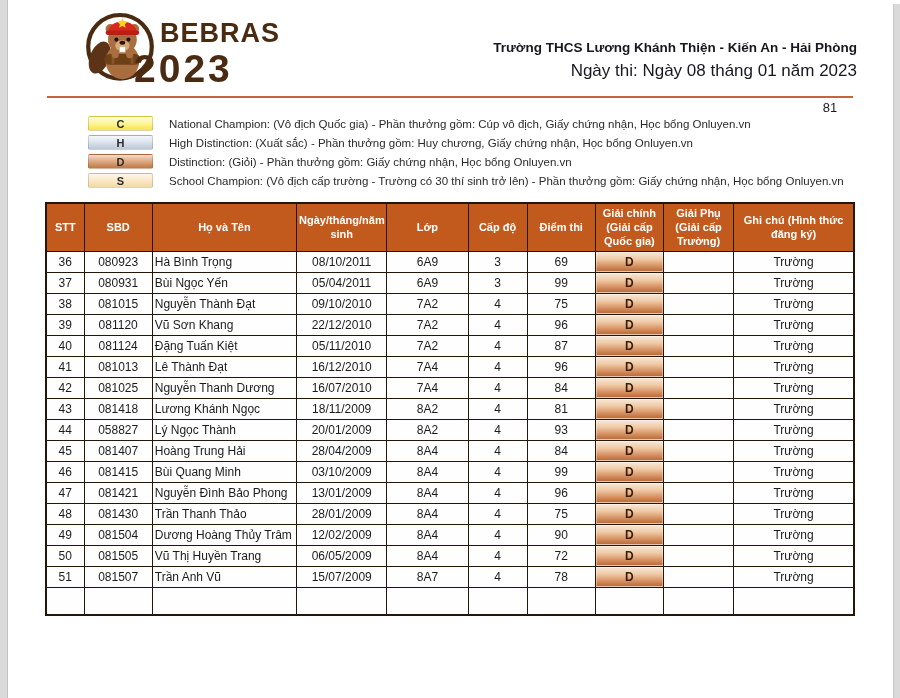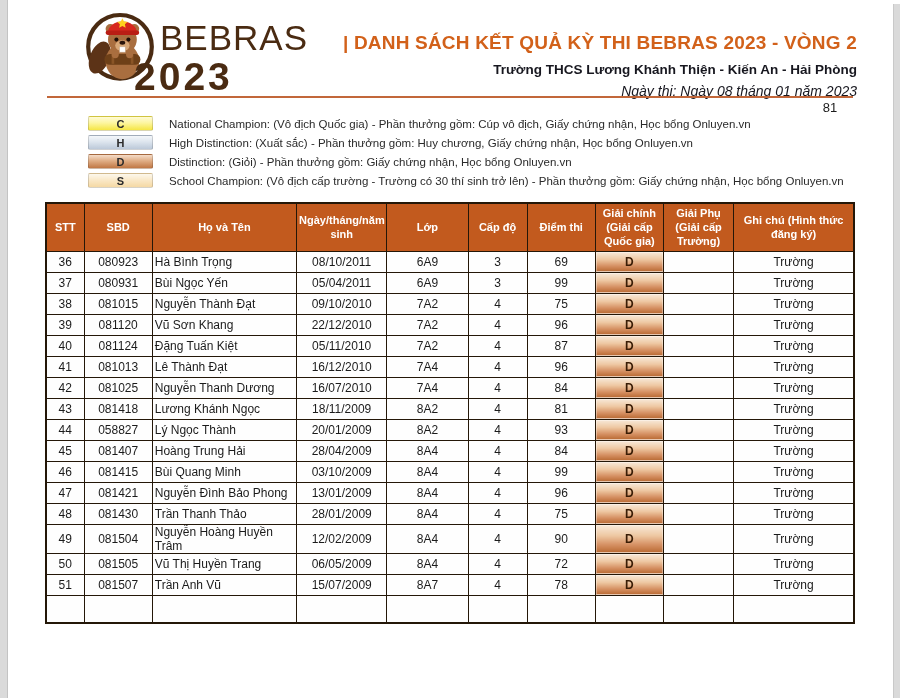--- a/index.html
+++ b/index.html
@@ -5,26 +5,26 @@
   * { margin:0; padding:0; box-sizing:border-box; }
   html,body { width:900px; height:698px; overflow:hidden; background:#fff;
     font-family:"Liberation Sans", sans-serif; position:relative; }
   .edge { position:absolute; top:0; bottom:0; background:#dadada; }
   .edge-left  { left:0; width:8px; border-right:1px solid #c3c3c3; }
   .edge-right { right:0; width:7px; top:4px; border-left:1px solid #c9c9c9; }
 
   
   .logo { position:absolute; left:84px; top:8px; display:flex; align-items:flex-start; }
   .logo-text { margin-left:4px; color:#4a2b12; line-height:1; }
-  .logo-line1 { font-size:35px; font-weight:normal; letter-spacing:1px; margin-top:12px; }
+  .logo-line1 { font-size:27px; font-weight:bold; letter-spacing:1px; margin-top:12px; }
   .logo-line2 { font-size:39px; font-weight:bold; letter-spacing:3px; margin-top:2px; margin-left:-26px; }
   .header-right { position:absolute; right:43px; top:32px; text-align:right; }
   .doc-title { color:#d2611a; font-size:19px; font-weight:bold; letter-spacing:.2px; }
   .school { color:#17171f; font-size:13.5px; font-weight:bold; margin-top:8px; }
-  .exam-date { color:#17171f; font-size:14px; margin-top:6px;font-style:italic; }
+  .exam-date { color:#17171f; font-size:17px; margin-top:6px; }
   .rule { position:absolute; left:47px; top:96px; width:806px; height:2px; background:#c2673a; }
   .page-number { position:absolute; top:100px; right:40px; width:60px; text-align:center;
     font-size:13px; color:#1b1b1b; }
 
   
   .legend { position:absolute; left:88px; top:114px; }
   .legend-row { display:flex; align-items:center; height:19px; }
   .legend-badge { width:65px; height:15px; display:inline-flex; align-items:center; justify-content:center;
     font-size:11px; font-weight:bold; color:#2b2b2b; border-radius:2px; border:1px solid rgba(0,0,0,.15); }
   .badge-c { background:linear-gradient(180deg,#fffbd6 0%,#fdf6a0 45%,#f5e645 100%); }
@@ -76,21 +76,20 @@
     <circle cx="26" cy="38.5" r="3" fill="#a96e3f"></circle>
     <circle cx="38" cy="38.5" r="3" fill="#a96e3f"></circle>
   </svg>
   <div class="logo-text">
     <div class="logo-line1">BEBRAS</div>
     <div class="logo-line2">2023</div>
   </div>
 </div>
 
 <div class="header-right">
-  <div class="doc-title">| DANH SÁCH KẾT QUẢ KỲ THI BEBRAS 2023 - VÒNG 2</div>
   <div class="school">Trường THCS Lương Khánh Thiện - Kiến An - Hải Phòng</div>
   <div class="exam-date">Ngày thi: Ngày 08 tháng 01 năm 2023</div>
 </div>
 
 <div class="rule"></div>
 <div class="page-number">81</div>
 
 <div class="legend">
   <div class="legend-row">
     <span class="legend-badge badge-c">C</span>
@@ -291,21 +290,21 @@
           <td>8A4</td>
           <td>4</td>
           <td>75</td>
           <td class="award-cell">D</td>
           <td></td>
           <td>Trường</td>
         </tr>
         <tr>
           <td>49</td>
           <td>081504</td>
-          <td class="cell-name">Nguyễn Hoàng Huyền Trâm</td>
+          <td class="cell-name">Dương Hoàng Thủy Trâm</td>
           <td>12/02/2009</td>
           <td>8A4</td>
           <td>4</td>
           <td>90</td>
           <td class="award-cell">D</td>
           <td></td>
           <td>Trường</td>
         </tr>
         <tr>
           <td>50</td>

